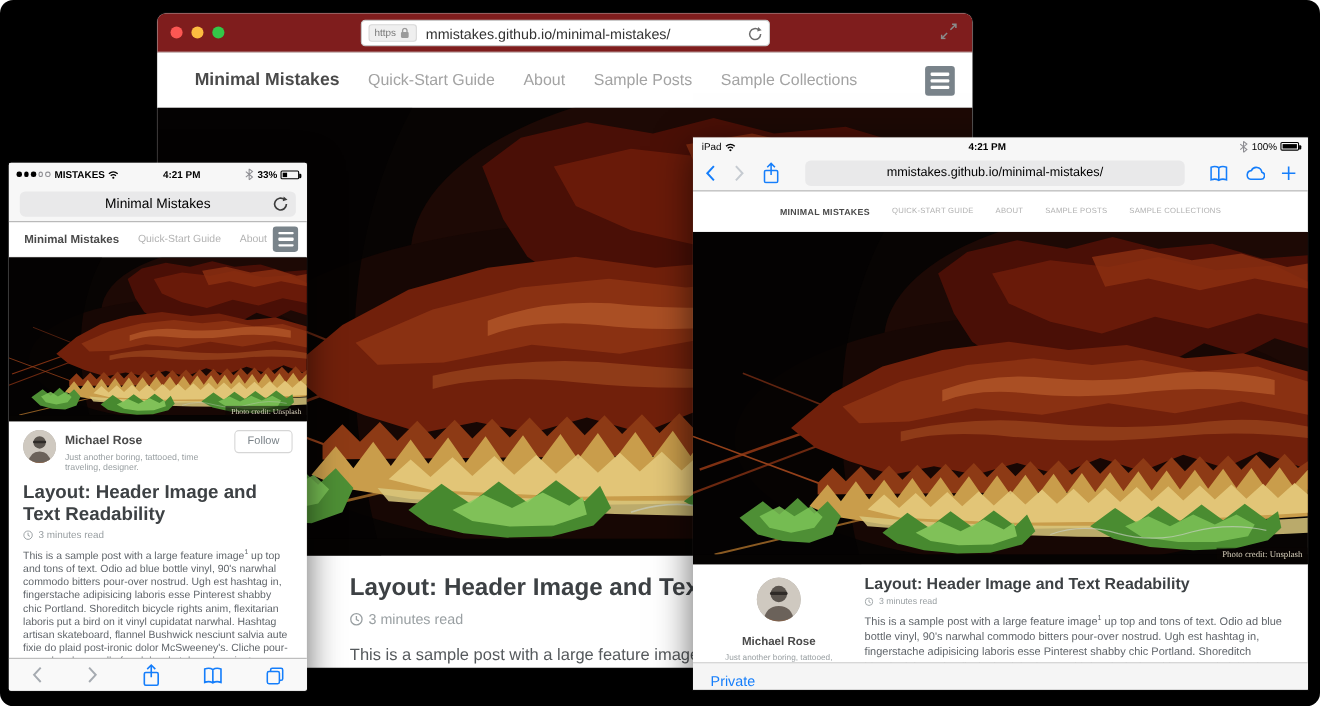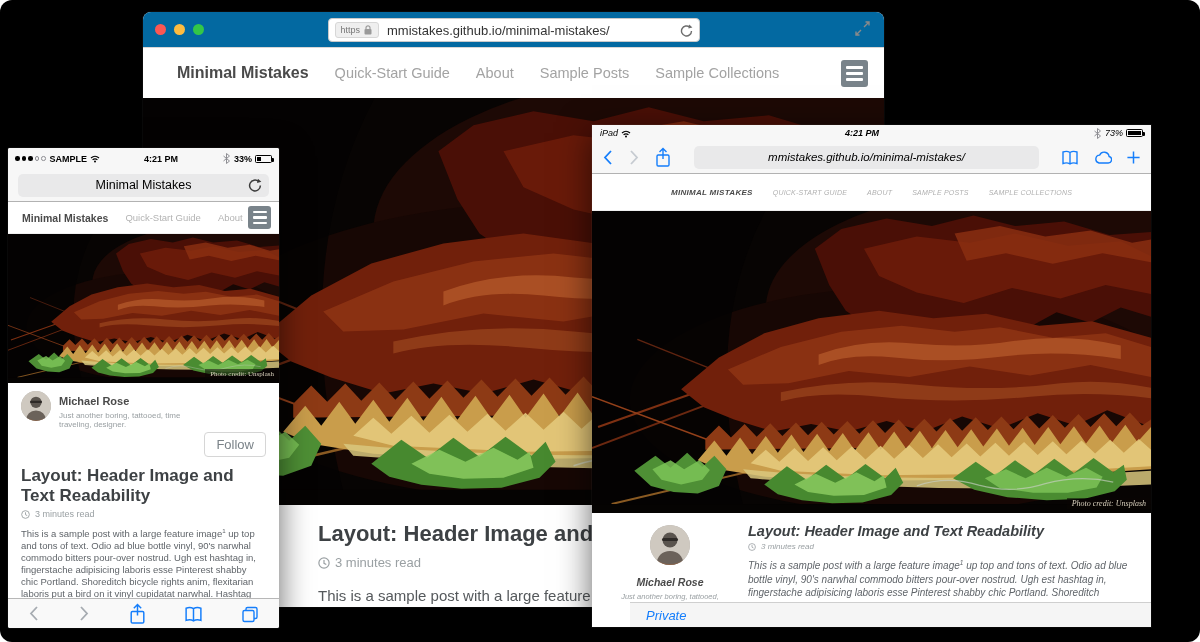--- a/index.html
+++ b/index.html
@@ -14,21 +14,21 @@
 
   
   .leaf { width:100%; height:100%; display:block; }
   .feature { position:relative; background:#070403; overflow:hidden; }
   .credit { position:absolute; right:0; bottom:4px; background:rgba(10,6,3,.55);
             color:#d8d0bc; font-family:"Liberation Serif","DejaVu Serif",serif;
             padding:1px 5px;margin-left:44px; }
 
   
   .win-desktop { left:143px; top:12px; width:741px; height:595px; border-radius:8px 8px 0 0; z-index:1; }
-  .d-chrome { position:relative; height:36px; background:#0369a1; border-bottom:1px solid #d9d7d6; }
+  .d-chrome { position:relative; height:36px; background:#7f1d1d; border-bottom:1px solid #d9d7d6; }
   .traffic { position:absolute; left:12px; top:12px; display:flex; gap:8px; }
   .dot { width:11px; height:11px; border-radius:50%; }
   .d-urlbar { position:absolute; left:50%; top:6px; transform:translateX(-50%);
               width:372px; height:24px; background:#fff; border:1px solid #c9c9c9;
               border-radius:4px; display:flex; align-items:center; padding:0 6px; }
   .https-badge { display:flex; align-items:center; gap:3px; background:#efefef;
                  border:1px solid #d7d7d7; border-radius:3px; font-size:9px; color:#777;
                  padding:2px 5px; margin-right:8px; }
   .d-url { font-size:13px; color:#333; flex:1; white-space:nowrap; overflow:hidden; }
   .d-reload { margin-left:6px; display:flex; }
@@ -82,31 +82,31 @@
   .i-feature { height:149px; }
   .i-feature .credit { font-size:7px; }
   .i-content { padding:8px 13px 0 13px; }
   .author-row { display:flex; align-items:flex-start; }
   .avatar { border-radius:50%; overflow:hidden; flex:none; background:#b9b4ad; }
   .av-i { width:30px; height:30px; }
   .auth-txt { margin-left:8px; flex:1; }
   .auth-name { font-size:11px; font-weight:bold; color:#4a4a4a; }
   .auth-bio { font-size:8px; color:#9aa0a3; margin-top:2px; }
   .follow-btn { flex:none; border:1px solid #d6d6d6; border-radius:4px; background:#fff;
-                font-size:13px; color:#7a8288; padding:4px 11px; cursor:pointer;margin-top:41px; }
+                font-size:10px; color:#7a8288; padding:4px 11px; cursor:pointer; }
   .i-title { margin-top:9px; font-size:17px; line-height:1.15; font-weight:bold; color:#3d4144; }
   .i-meta { margin-top:4px; font-size:9px; }
   .i-body { margin-top:8px; font-size:9.5px; line-height:1.26; color:#60656a; }
   .i-body2 { margin-top:7px; font-size:9.5px; line-height:1.26; color:#60656a; white-space:nowrap; overflow:hidden; }
   .i-toolbar { position:absolute; left:0; right:0; bottom:0; height:30px; background:#f9f9f9;
                border-top:1px solid #b7b7b7; display:flex; align-items:center;
                justify-content:space-between; padding:0 20px; }
 
   
-  .win-ipad { left:592px; top:125px; width:559px; height:502px; z-index:2;font-style:italic; }
+  .win-ipad { left:630px; top:125px; width:559px; height:502px; z-index:2; }
   .p-status { height:16px; background:#f7f7f7; display:flex; align-items:center;
               padding:0 8px; font-size:9px; color:#000; }
   .p-status .mid { flex:1; text-align:center; font-weight:bold; }
   .p-toolbar { height:33px; background:#f7f7f7; border-bottom:1px solid #b2b2b2;
                display:flex; align-items:center; padding:0 10px; gap:14px; }
   .p-field { flex:1; height:23px; background:#e9e9ea; border-radius:5px; margin:0 8px;
              display:flex; align-items:center; justify-content:center; font-size:11.5px; color:#000; }
   .p-nav { height:37px; display:flex; align-items:center; justify-content:center;
            gap:20px; border-bottom:1px solid #efefef; }
   .p-brand { font-size:8px; font-weight:bold; color:#4a4a4a; letter-spacing:.3px; }
@@ -116,21 +116,21 @@
   .p-content { display:flex; padding:10px 20px 0 26px; }
   .p-left { width:104px; flex:none; text-align:center; }
   .av-p { width:40px; height:40px; margin:2px auto 0; }
   .p-auth-name { margin-top:7px; font-size:10.5px; font-weight:bold; color:#4a4a4a; }
   .p-auth-bio { margin-top:4px; font-size:7.5px; color:#9aa0a3; }
   .p-right { flex:1; padding-left:26px; }
   .p-title { font-size:14.5px; font-weight:bold; color:#3d4144; }
   .p-meta { margin-top:3px; font-size:8px; }
   .p-body { margin-top:8px; font-size:10px; line-height:1.35; color:#60656a; }
   .p-private { position:absolute; left:0; right:0; bottom:0; height:25px; background:#f5f5f5;
-               border-top:1px solid #cfcfcf; display:flex; align-items:center; padding:0 16px;margin-left:38px; }
+               border-top:1px solid #cfcfcf; display:flex; align-items:flex-end; padding:0 16px; }
   .p-private span { color:#157efb; font-size:13px; }
 
   .icon { display:inline-flex; }
 </style>
 </head>
 <body>
 
 <svg width="0" height="0" style="position:absolute">
   <defs>
     <g id="leaf-art">
@@ -280,21 +280,21 @@
   <div class="window win-ipad">
     <div class="p-status">
       <span>iPad</span>
       <svg class="icon" width="10" height="9" viewBox="0 0 10 9" style="color:#000;margin-left:3px">
           <use href="#ic-wifi"></use>
         </svg>
       <span class="mid">4:21 PM</span>
       <svg class="icon" width="9" height="11" viewBox="0 0 9 11" style="color:#8e8e93">
           <use href="#ic-bt"></use>
         </svg>
-      <span style="margin-left:3px">73%</span>
+      <span style="margin-left:3px">100%</span>
       <span class="batt">
           <i style="width:13px"></i>
         </span>
     </div>
 
     <div class="p-toolbar">
       <svg class="icon" width="12" height="17" viewBox="0 0 12 17" style="color:#157efb">
           <use href="#ic-chevL"></use>
         </svg>
       <svg class="icon" width="12" height="17" viewBox="0 0 12 17" style="color:#c6cbd1">
@@ -357,21 +357,21 @@
 
   <div class="window win-iphone">
     <div class="i-status">
       <span class="sig-dots">
         <i class="sig-on"></i>
           <i class="sig-on"></i>
           <i class="sig-on"></i>
           <i class="sig-off"></i>
           <i class="sig-off"></i>
       </span>
-      <span>SAMPLE</span>
+      <span>MISTAKES</span>
       <svg class="icon" width="10" height="9" viewBox="0 0 10 9" style="color:#000;margin-left:3px">
           <use href="#ic-wifi"></use>
         </svg>
       <span class="mid">4:21 PM</span>
       <svg class="icon" width="9" height="11" viewBox="0 0 9 11" style="color:#8e8e93">
           <use href="#ic-bt"></use>
         </svg>
       <span style="margin-left:3px">33%</span>
       <span class="batt">
           <i style="width:3.5px"></i>

